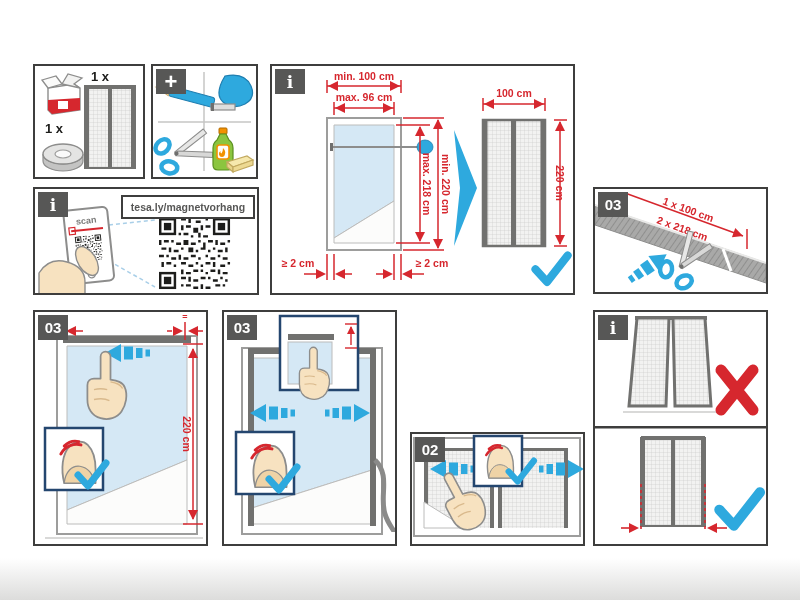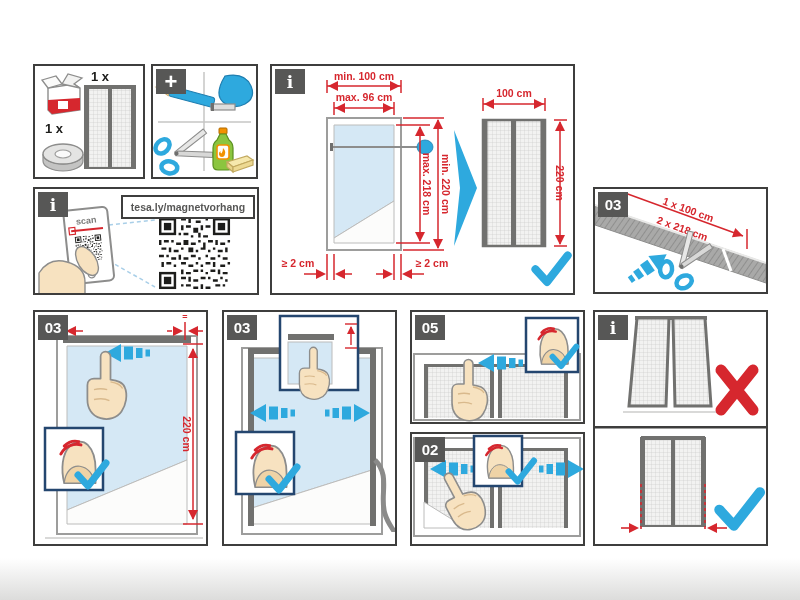--- a/index.html
+++ b/index.html
@@ -345,42 +345,20 @@
         <use href="#ah" transform="translate(127,34) rotate(90) sc ale(0.8)"></use>
       </g>
       <g>
         <rect x="12" y="120" width="58" height="62" fill="#fff" stroke="#24466f" stroke-width="2.5"></rect>
         <use href="#muscle" transform="translate(20,128) scale(1.12)"></use>
         <use href="#check" transform="translate(42,152)"></use>
       </g>
     </svg>
   </div>
 
-  <div class="panel" style="left:410px;top:310px;width:171px;height:110px">
-    <div class="badge">05</div>
-    <svg width="171" height="110" viewBox="0 0 171 110">
-      <rect x="2" y="42" width="166" height="66" fill="#fff" stroke="#9d9d9c" stroke-width="2"></rect>
-      <g>
-        <rect x="12" y="52" width="70" height="54" fill="url(#meshpat)"></rect>
-        <rect x="86" y="52" width="70" height="54" fill="url(#meshpat)"></rect>
-        <rect x="12" y="52" width="4" height="54" fill="#71716f"></rect>
-          <rect x="78" y="52" width="4" height="54" fill="#71716f"></rect>
-        <rect x="86" y="52" width="4" height="54" fill="#71716f"></rect>
-          <rect x="152" y="52" width="4" height="54" fill="#71716f"></rect>
-        <rect x="12" y="52" width="144" height="3" fill="#71716f"></rect>
-      </g>
-      <use href="#dash-l" transform="translate(66,42)"></use>
-      <use href="#hand-up" transform="translate(36,46)"></use>
-      <g>
-        <rect x="114" y="6" width="52" height="54" fill="#fff" stroke="#24466f" stroke-width="2.5"></rect>
-        <use href="#muscle" transform="translate(120,12) scale(0.95)"></use>
-        <use href="#check" transform="translate(138,32) scale(0.85)"></use>
-      </g>
-    </svg>
-  </div>
 
   <div class="panel" style="left:410px;top:432px;width:171px;height:110px">
     <div class="badge">02</div>
     <svg width="171" height="110" viewBox="0 0 171 110">
       <rect x="2" y="4" width="166" height="98" fill="#fff" stroke="#9d9d9c" stroke-width="2"></rect>
       <g>
         <rect x="12" y="14" width="70" height="80" fill="url(#meshpat)"></rect>
         <rect x="86" y="14" width="70" height="80" fill="url(#meshpat)"></rect>
         <rect x="12" y="14" width="4" height="80" fill="#71716f"></rect>
           <rect x="78" y="14" width="4" height="80" fill="#71716f"></rect>

